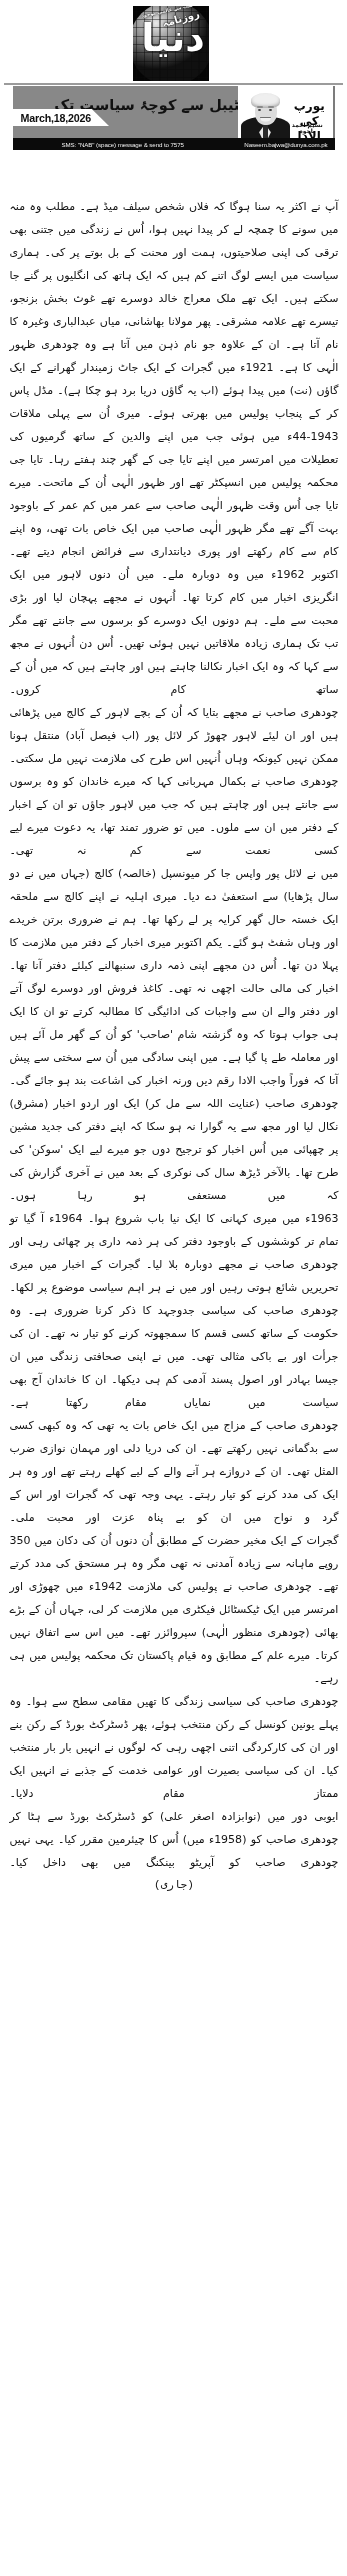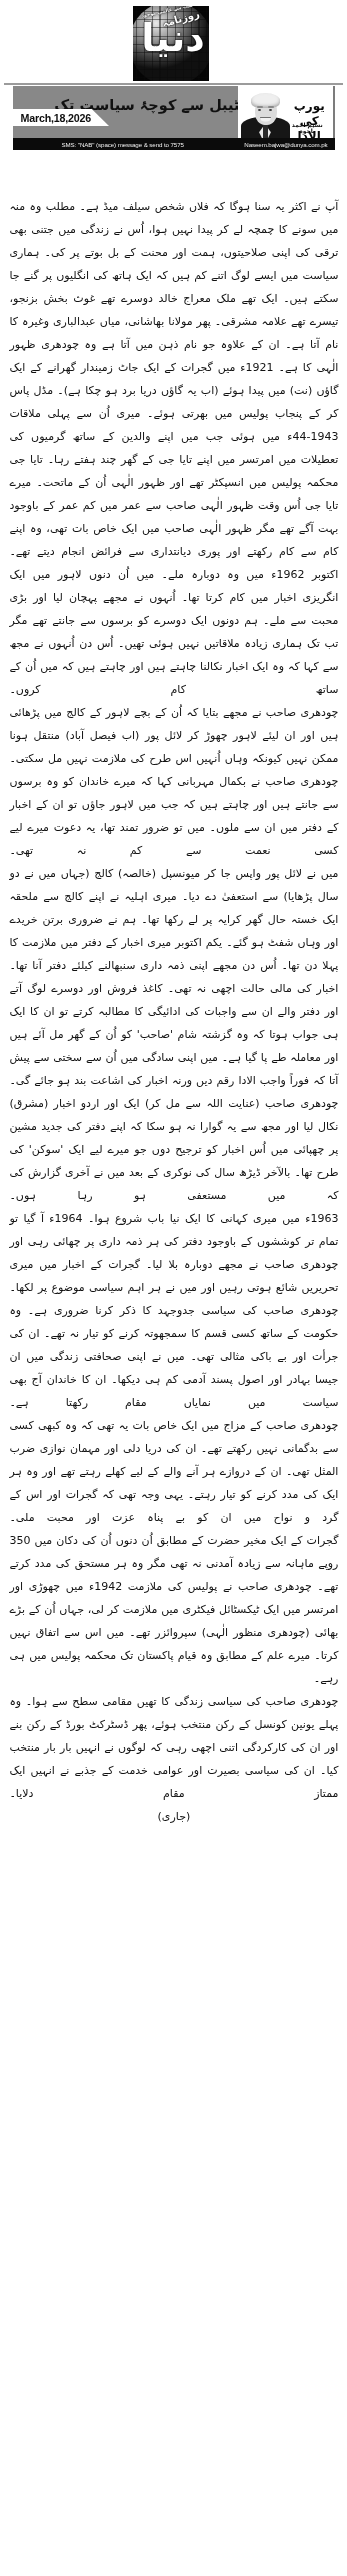--- a/index.html
+++ b/index.html
@@ -76,21 +76,21 @@
                white-space:nowrap;letter-spacing:-0.1px;}
   .sms-left{margin-left:41px;}
 
   
   .article{position:absolute;right:9.6px;top:155px;width:329px;
            direction:rtl;text-align:justify;text-align-last:justify;
            font-family:"DejaVu Sans",sans-serif;color:#121212;
            font-size:11px;line-height:23px;font-weight:400;
            word-spacing:0.3px;margin-top:40px;}
   .article p{margin:0 0 0 0;text-align:justify;text-align-last:justify;}
-  .article p.last{text-align-last:center;}
+  .article p.last{text-align-last:center;font-family:Liberation Mono, monospace;}
 </style>
 </head>
 <body>
 
 <div class="page">
 
   <div class="masthead">
     <div class="logo-box">
       <div class="globe">
         <div class="grid-v"></div>
@@ -142,17 +142,18 @@
   <div class="article" id="article-body">
       <p>آپ نے اکثر یہ سنا ہوگا کہ فلاں شخص سیلف میڈ ہے۔ مطلب وہ منہ میں سونے کا چمچہ لے کر پیدا نہیں ہوا، اُس نے زندگی میں جتنی بھی ترقی کی اپنی صلاحیتوں، ہمت اور محنت کے بل بوتے پر کی۔ ہماری سیاست میں ایسے لوگ اتنے کم ہیں کہ ایک ہاتھ کی انگلیوں پر گنے جا سکتے ہیں۔ ایک تھے ملک معراج خالد دوسرے تھے غوث بخش بزنجو، تیسرے تھے علامہ مشرقی۔ پھر مولانا بھاشانی، میاں عبدالباری وغیرہ کا نام آتا ہے۔ ان کے علاوہ جو نام ذہن میں آتا ہے وہ چودھری ظہور الٰہی کا ہے۔ 1921ء میں گجرات کے ایک جاٹ زمیندار گھرانے کے ایک گاؤں (نت) میں پیدا ہوئے (اب یہ گاؤں دریا برد ہو چکا ہے)۔ مڈل پاس کر کے پنجاب پولیس میں بھرتی ہوئے۔ میری اُن سے پہلی ملاقات 1943-44ء میں ہوئی جب میں اپنے والدین کے ساتھ گرمیوں کی تعطیلات میں امرتسر میں اپنے تایا جی کے گھر چند ہفتے رہا۔ تایا جی محکمہ پولیس میں انسپکٹر تھے اور ظہور الٰہی اُن کے ماتحت۔ میرے تایا جی اُس وقت ظہور الٰہی صاحب سے عمر میں کم عمر کے باوجود بہت آگے تھے مگر ظہور الٰہی صاحب میں ایک خاص بات تھی، وہ اپنے کام سے کام رکھتے اور پوری دیانتداری سے فرائض انجام دیتے تھے۔</p>
       <p>اکتوبر 1962ء میں وہ دوبارہ ملے۔ میں اُن دنوں لاہور میں ایک انگریزی اخبار میں کام کرتا تھا۔ اُنہوں نے مجھے پہچان لیا اور بڑی محبت سے ملے۔ ہم دونوں ایک دوسرے کو برسوں سے جانتے تھے مگر تب تک ہماری زیادہ ملاقاتیں نہیں ہوئی تھیں۔ اُس دن اُنہوں نے مجھ سے کہا کہ وہ ایک اخبار نکالنا چاہتے ہیں اور چاہتے ہیں کہ میں اُن کے ساتھ کام کروں۔</p>
       <p>چودھری صاحب نے مجھے بتایا کہ اُن کے بچے لاہور کے کالج میں پڑھائی ہیں اور ان لیئے لاہور چھوڑ کر لائل پور (اب فیصل آباد) منتقل ہونا ممکن نہیں کیونکہ وہاں اُنہیں اس طرح کی ملازمت نہیں مل سکتی۔ چودھری صاحب نے بکمال مہربانی کہا کہ میرے خاندان کو وہ برسوں سے جانتے ہیں اور چاہتے ہیں کہ جب میں لاہور جاؤں تو ان کے اخبار کے دفتر میں ان سے ملوں۔ میں تو ضرور تمند تھا، یہ دعوت میرے لیے کسی نعمت سے کم نہ تھی۔</p>
       <p>میں نے لائل پور واپس جا کر میونسپل (خالصہ) کالج (جہاں میں نے دو سال پڑھایا) سے استعفیٰ دے دیا۔ میری اہلیہ نے اپنے کالج سے ملحقہ ایک خستہ حال گھر کرایہ پر لے رکھا تھا۔ ہم نے ضروری برتن خریدے اور وہاں شفٹ ہو گئے۔ یکم اکتوبر میری اخبار کے دفتر میں ملازمت کا پہلا دن تھا۔ اُس دن مجھے اپنی ذمہ داری سنبھالنے کیلئے دفتر آنا تھا۔</p>
       <p>اخبار کی مالی حالت اچھی نہ تھی۔ کاغذ فروش اور دوسرے لوگ آتے اور دفتر والے ان سے واجبات کی ادائیگی کا مطالبہ کرتے تو ان کا ایک ہی جواب ہوتا کہ وہ گزشتہ شام 'صاحب' کو اُن کے گھر مل آئے ہیں اور معاملہ طے پا گیا ہے۔ میں اپنی سادگی میں اُن سے سختی سے پیش آتا کہ فوراً واجب الادا رقم دیں ورنہ اخبار کی اشاعت بند ہو جائے گی۔ چودھری صاحب (عنایت اللہ سے مل کر) ایک اور اردو اخبار (مشرق) نکال لیا اور مجھ سے یہ گوارا نہ ہو سکا کہ اپنے دفتر کی جدید مشین پر چھپائی میں اُس اخبار کو ترجیح دوں جو میرے لیے ایک 'سوکن' کی طرح تھا۔ بالآخر ڈیڑھ سال کی نوکری کے بعد میں نے آخری گزارش کی کہ میں مستعفی ہو رہا ہوں۔</p>
       <p>1963ء میں میری کہانی کا ایک نیا باب شروع ہوا۔ 1964ء آ گیا تو تمام تر کوششوں کے باوجود دفتر کی ہر ذمہ داری پر چھائی رہی اور چودھری صاحب نے مجھے دوبارہ بلا لیا۔ گجرات کے اخبار میں میری تحریریں شائع ہوتی رہیں اور میں نے ہر اہم سیاسی موضوع پر لکھا۔ چودھری صاحب کی سیاسی جدوجہد کا ذکر کرنا ضروری ہے۔ وہ حکومت کے ساتھ کسی قسم کا سمجھوتہ کرنے کو تیار نہ تھے۔ ان کی جرأت اور بے باکی مثالی تھی۔ میں نے اپنی صحافتی زندگی میں ان جیسا بہادر اور اصول پسند آدمی کم ہی دیکھا۔ ان کا خاندان آج بھی سیاست میں نمایاں مقام رکھتا ہے۔</p>
       <p>چودھری صاحب کے مزاج میں ایک خاص بات یہ تھی کہ وہ کبھی کسی سے بدگمانی نہیں رکھتے تھے۔ ان کی دریا دلی اور مہمان نوازی ضرب المثل تھی۔ ان کے دروازے ہر آنے والے کے لیے کھلے رہتے تھے اور وہ ہر ایک کی مدد کرنے کو تیار رہتے۔ یہی وجہ تھی کہ گجرات اور اس کے گرد و نواح میں ان کو بے پناہ عزت اور محبت ملی۔</p>
       <p>گجرات کے ایک مخیر حضرت کے مطابق اُن دنوں اُن کی دکان میں 350 روپے ماہانہ سے زیادہ آمدنی نہ تھی مگر وہ ہر مستحق کی مدد کرتے تھے۔ چودھری صاحب نے پولیس کی ملازمت 1942ء میں چھوڑی اور امرتسر میں ایک ٹیکسٹائل فیکٹری میں ملازمت کر لی، جہاں اُن کے بڑے بھائی (چودھری منظور الٰہی) سپروائزر تھے۔ میں اس سے اتفاق نہیں کرتا۔ میرے علم کے مطابق وہ قیام پاکستان تک محکمہ پولیس میں ہی رہے۔</p>
       <p>چودھری صاحب کی سیاسی زندگی کا تھیں مقامی سطح سے ہوا۔ وہ پہلے یونین کونسل کے رکن منتخب ہوئے، پھر ڈسٹرکٹ بورڈ کے رکن بنے اور ان کی کارکردگی اتنی اچھی رہی کہ لوگوں نے انہیں بار بار منتخب کیا۔ ان کی سیاسی بصیرت اور عوامی خدمت کے جذبے نے انہیں ایک ممتاز مقام دلایا۔</p>
+      <p>ایوبی دور میں (نوابزادہ اصغر علی) کو ڈسٹرکٹ بورڈ سے ہٹا کر چودھری صاحب کو (1958ء میں) اُس کا چیئرمین مقرر کیا۔ یہی نہیں چودھری صاحب کو آپریٹو بینکنگ میں بھی داخل کیا۔</p>
       <p class="last">(جاری)</p>
     </div>
 
 </div>
 
 
 </body></html>

